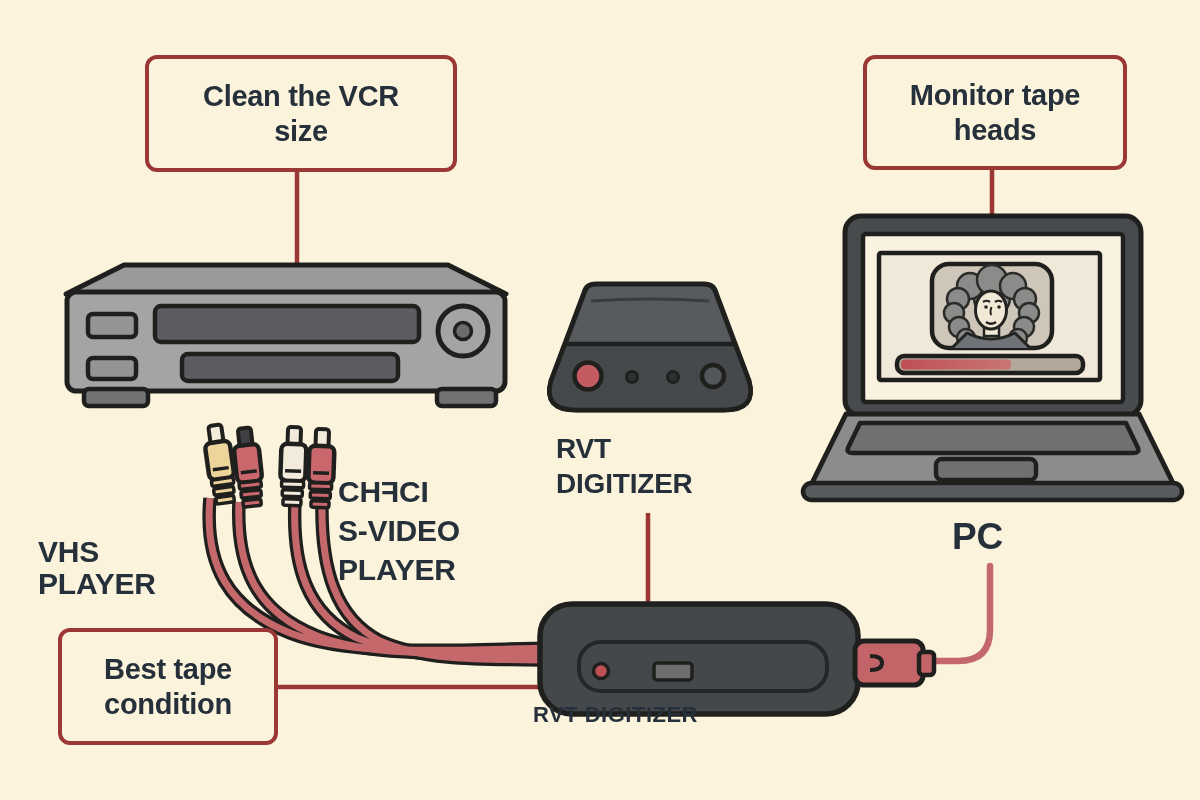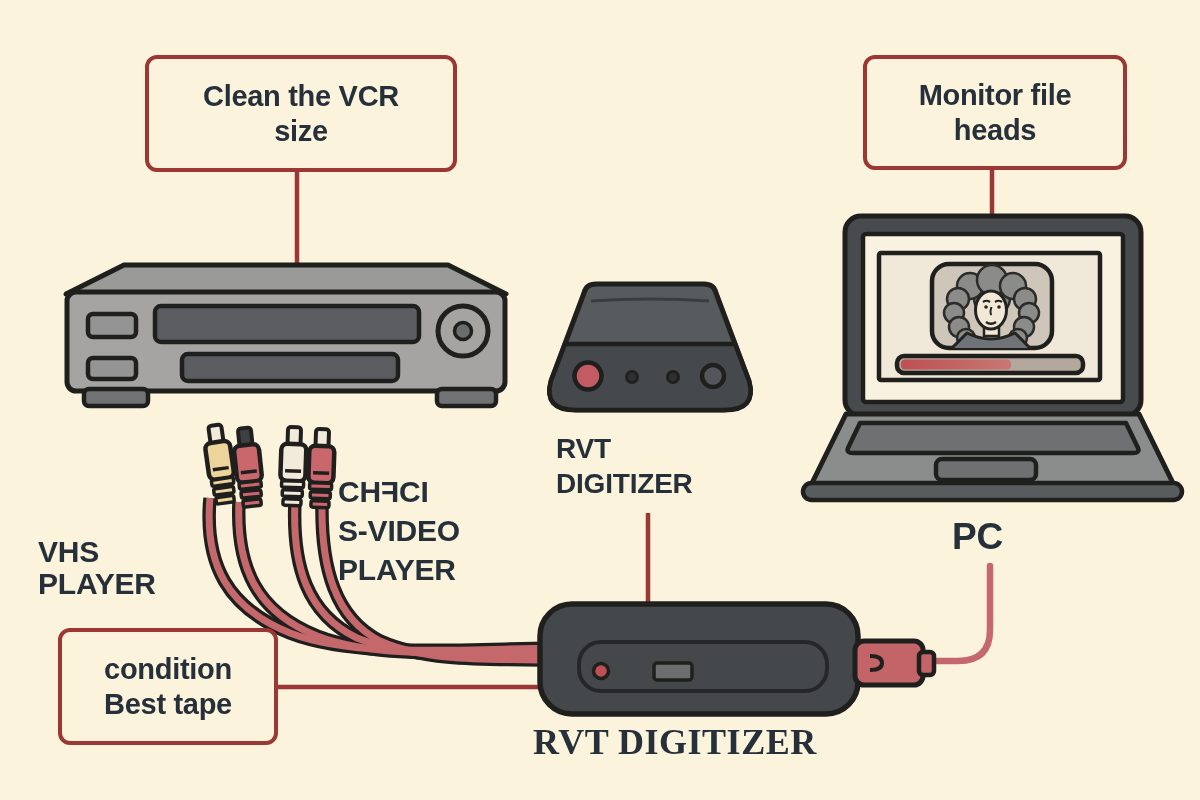--- a/index.html
+++ b/index.html
@@ -22,21 +22,21 @@
     font-weight:700;color:#26303A;text-align:left;letter-spacing:-0.2px;
   }
   .flip{display:inline-block;transform:scaleX(-1);}
   #callout-clean{left:145px;top:55px;width:312px;height:117px;}
   #callout-monitor{left:863px;top:55px;width:264px;height:115px;}
   #callout-tape{left:58px;top:628px;width:220px;height:117px;}
   #lbl-vhs{left:38px;top:536px;width:160px;font-size:30px;line-height:32px;}
   #lbl-cables{left:338px;top:472px;width:185px;font-size:30px;line-height:39px;}
   #lbl-digi-small{left:556px;top:431px;width:185px;font-size:28px;line-height:35px;}
   #lbl-pc{left:952px;top:516px;width:82px;font-size:37px;}
-  #lbl-digi-large{left:533px;top:721px;width:334px;font-size:36px;letter-spacing:0.5px;font-family:Liberation Serif, serif;}
+  #lbl-digi-large{left:533px;top:702px;width:334px;font-size:22px;letter-spacing:0.5px;}
 </style>
 </head>
 <body>
 
 <div id="stage">
 
   <svg id="art" width="1200" height="800" viewBox="0 0 1200 800">
     <defs>
       <linearGradient id="pgrad" x1="0" y1="0" x2="1" y2="0">
         <stop offset="0" stop-color="#BE4F55"></stop>
@@ -173,26 +173,26 @@
       <path d="M 860,423 L 1126,423 L 1138,448 Q 1140,453 1133,453 L 853,453 Q 846,453 848,448 Z" fill="#6E7071" stroke-width="4.5"></path>
       <rect x="936" y="459" width="100" height="21" rx="6" fill="#6E7071" stroke-width="4.5"></rect>
     </g>
   </svg>
 
   <div class="callout" id="callout-clean">
     <span>Clean the VCR</span>
     <span>size</span>
   </div>
   <div class="callout" id="callout-monitor">
-    <span>Monitor file</span>
+    <span>Monitor tape</span>
     <span>heads</span>
   </div>
   <div class="callout" id="callout-tape">
+    <span>Best tape</span>
     <span>condition</span>
-    <span>Best tape</span>
   </div>
 
   <div class="lbl" id="lbl-vhs">
     <div>VHS</div>
     <div>PLAYER</div>
   </div>
   <div class="lbl" id="lbl-cables">
     <div><span>CH</span><span class="flip">F</span><span>CI</span></div>
     <div>S-VIDEO</div>
     <div>PLAYER</div>

